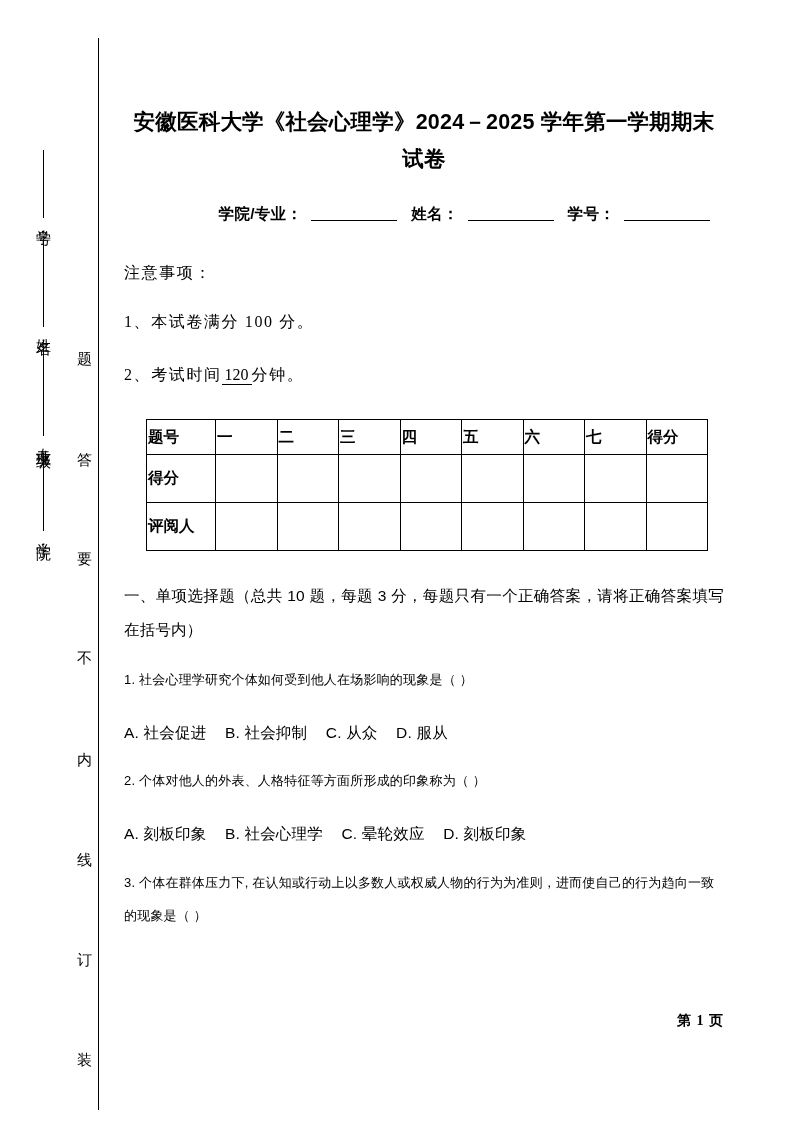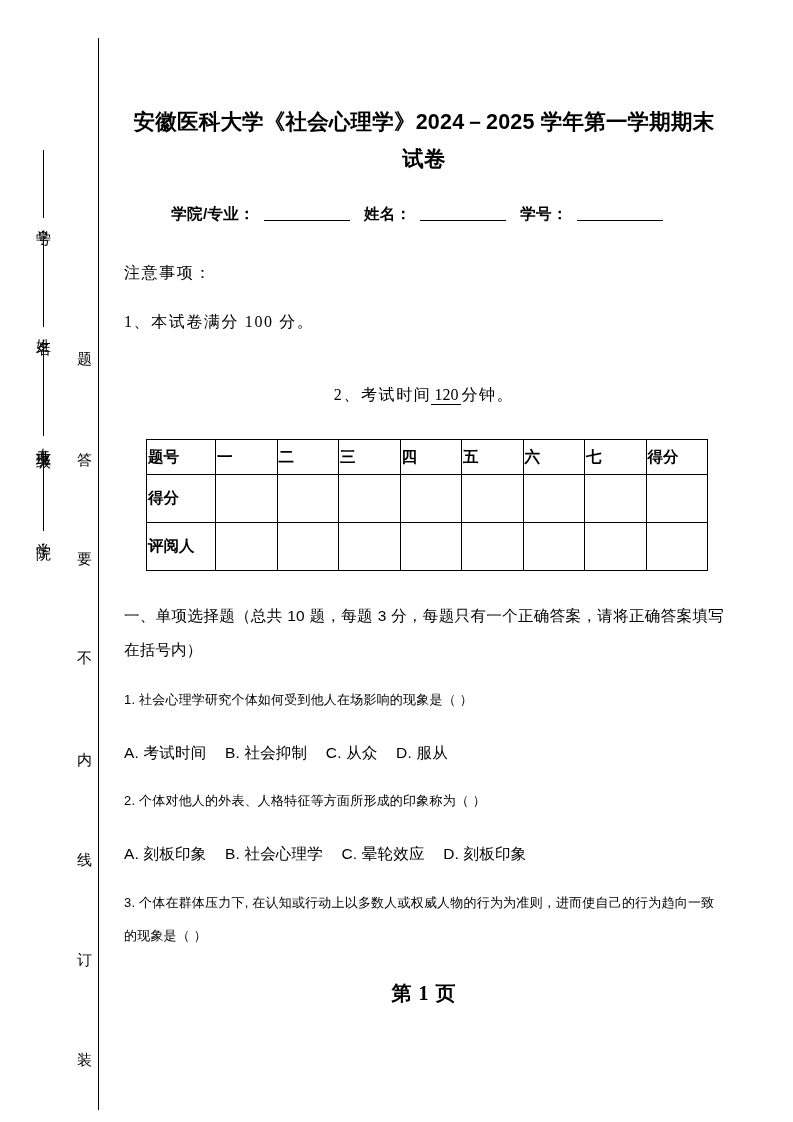--- a/index.html
+++ b/index.html
@@ -94,21 +94,21 @@
     font-family: "Liberation Sans", sans-serif;
     font-weight: bold;
     font-size: 21.5px;
     line-height: 37px;
     text-align: center;
     letter-spacing: 0.2px;
   }
 
   #info-fields {
     margin-top: 26px;
-    text-align: center;
+    text-align: right;
     font-family: "Liberation Sans", sans-serif;
     font-weight: bold;
     font-size: 15.5px;
     letter-spacing: 0.3px;
     white-space: nowrap;
   }
   #info-fields .field { margin-right: 9px; }
   #info-fields .blank {
     display: inline-block;
     border-bottom: 1.4px solid #000;
@@ -119,21 +119,21 @@
   }
 
   .serif-note {
     font-family: "Liberation Serif", serif;
     font-size: 16px;
     letter-spacing: 1.6px;
     margin: 0;
   }
   #notice-heading { margin-top: 38px; }
   #notice-1 { margin-top: 28px; }
-  #notice-2 { margin-top: 52px; text-align: center; }
+  #notice-2 { margin-top: 32px; }
   .num-under {
     border-bottom: 1.2px solid #000;
     padding: 0 3px 1px 3px;
     letter-spacing: 0;
   }
 
   
   #score-table {
     margin-top: 33px;
     margin-left: 22px;
@@ -171,26 +171,26 @@
     margin-top: 20px;
     font-size: 15.5px;
     line-height: 33px;
     letter-spacing: 0.2px;
   }
   .options .opt { margin-right: 14px; }
 
   #page-footer {
     position: absolute;
     left: 0;
-    top: 980px;
+    top: 1012px;
     width: 600px;
-    text-align: center;
-    font-family: "Liberation Serif", serif;
-    font-weight: bold;
-    font-size: 20px;
+    text-align: right;
+    font-family: "Liberation Serif", serif;
+    font-weight: bold;
+    font-size: 14px;
     letter-spacing: 1px;
   }
 </style>
 </head>
 <body>
 
 <div id="binding-sidebar">
   <div class="vline-inner"></div>
 
   <div class="outer-col">
@@ -264,21 +264,21 @@
         <td></td>
       </tr>
     </tbody>
   </table>
 
   <div class="q-block">
     <p id="section-heading">一、单项选择题（总共 10 题，每题 3 分，每题只有一个正确答案，请将正确答案填写在括号内）</p>
 
     <p class="question">1. 社会心理学研究个体如何受到他人在场影响的现象是（  ）</p>
     <p class="options">
-      <span class="opt">A. 考试时间</span>
+      <span class="opt">A. 社会促进</span>
       <span class="opt">B. 社会抑制</span>
       <span class="opt">C. 从众</span>
       <span class="opt">D. 服从</span>
     </p>
 
     <p class="question">2. 个体对他人的外表、人格特征等方面所形成的印象称为（  ）</p>
     <p class="options">
       <span class="opt">A. 刻板印象</span>
       <span class="opt">B. 社会心理学</span>
       <span class="opt">C. 晕轮效应</span>

